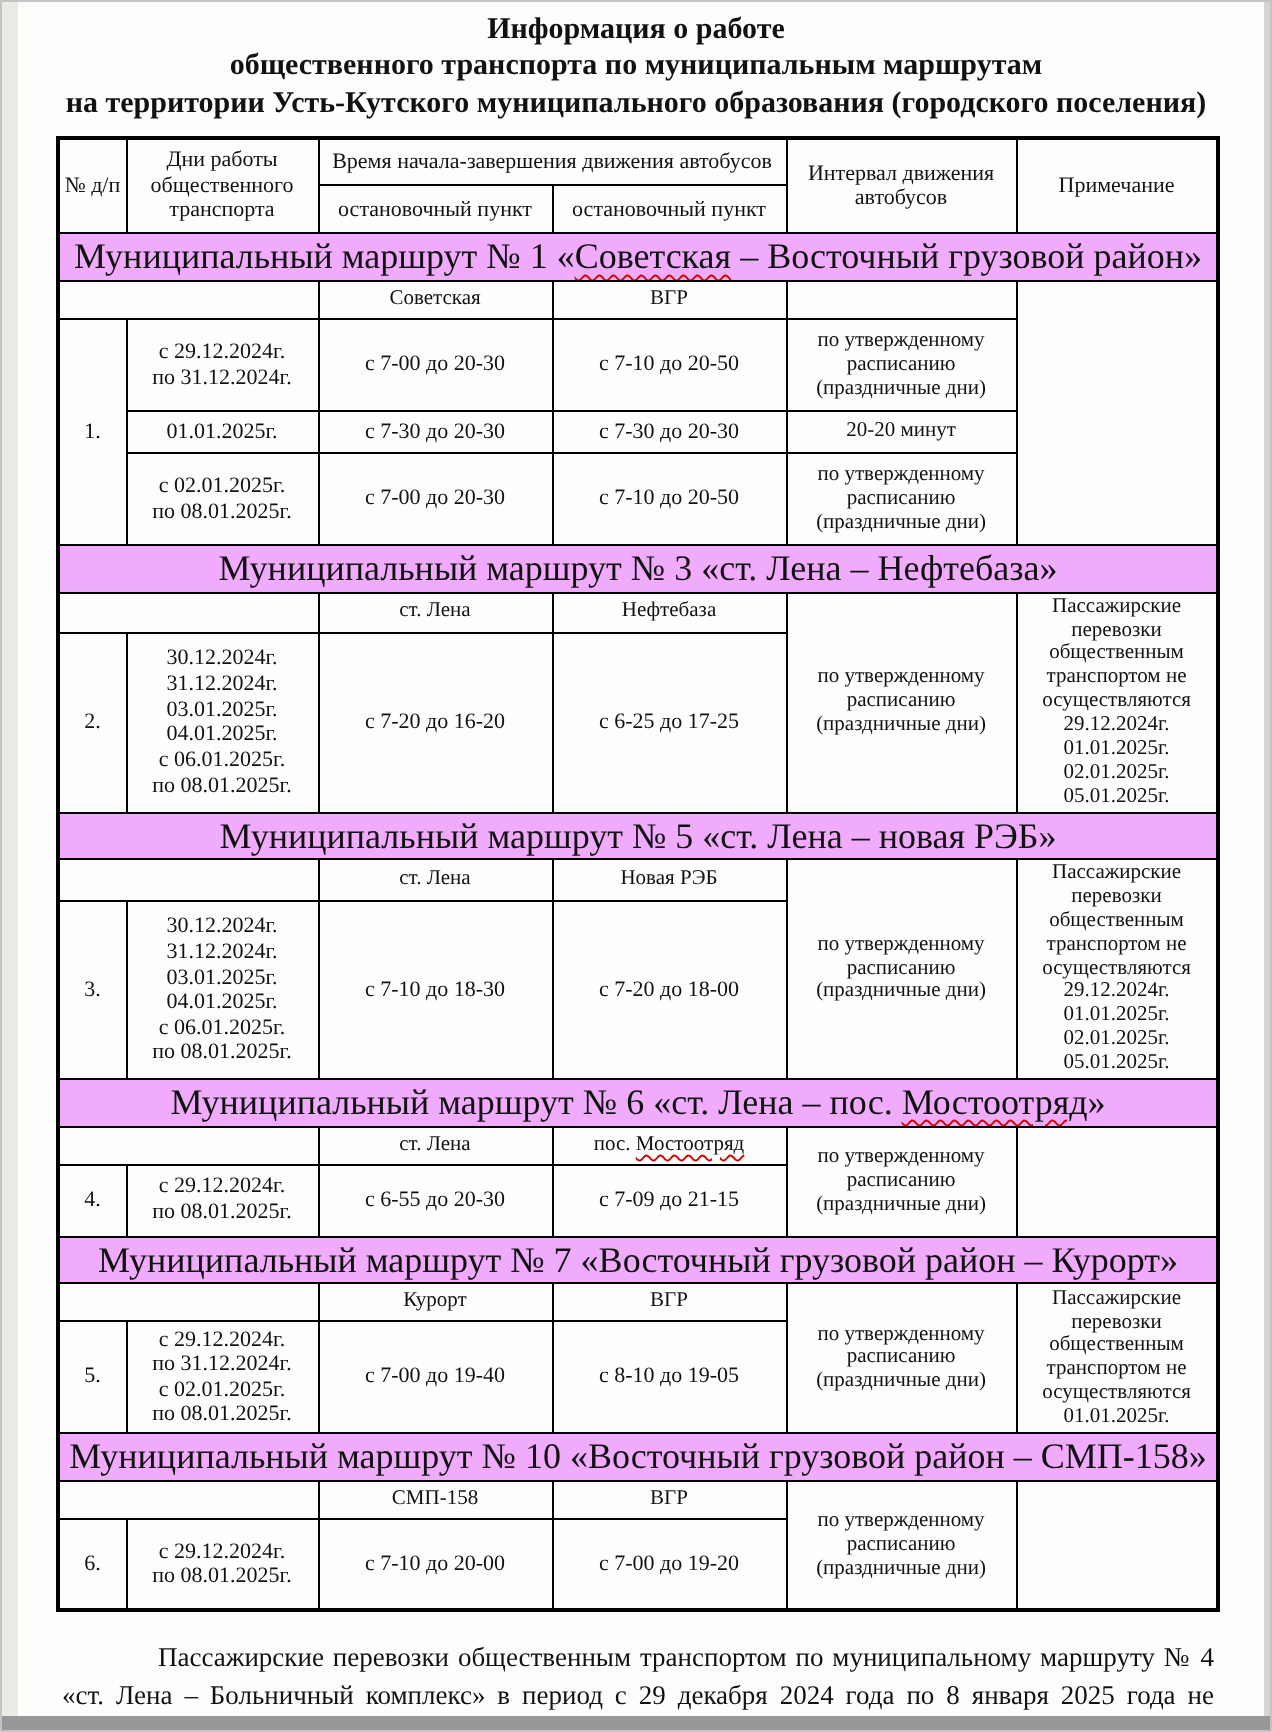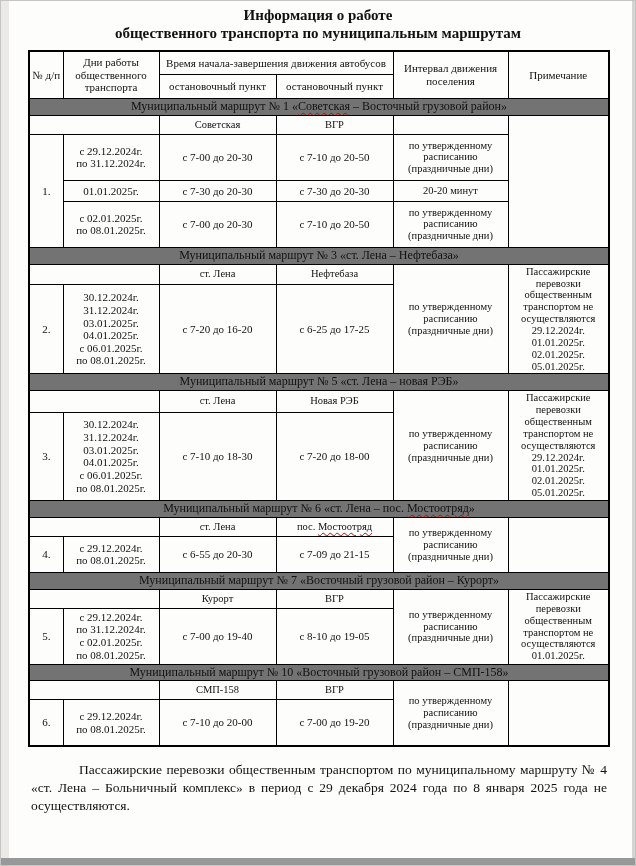--- a/index.html
+++ b/index.html
@@ -43,23 +43,23 @@
     padding:1px 2px;
     text-align:center;
     vertical-align:middle;
     font-weight:normal;
     overflow:hidden;
     box-sizing:border-box;
   }
   table.sched{border:2px solid #000;}
   th.hdr{font-size:11px;}
   .yellow{
-    background:#737373;
+    background:#f0abfc;
     font-weight:bold;
-    font-size:12px;
+    font-size:18px;
     height:15px;
   }
   .stoprow td{height:19px;font-size:10.5px;}
   .preline{white-space:pre-line;}
   .small{font-size:10.5px;line-height:1.13;}
   .wavy{
     text-decoration-line:underline;
     text-decoration-style:wavy;
     text-decoration-color:#d40000;
     text-decoration-thickness:1px;
@@ -78,38 +78,39 @@
 <body>
 
 <div class="page">
   <div class="edge-left"></div>
   <div class="edge-right"></div>
   <div class="edge-bottom"></div>
 
   <div class="doc-title">
     <div>Информация о работе</div>
     <div>общественного транспорта по муниципальным маршрутам</div>
+    <div>на территории Усть-Кутского муниципального образования (городского поселения)</div>
   </div>
 
   <table class="sched">
     <colgroup>
       <col style="width:34px">
         <col style="width:96px">
         <col style="width:117px">
       <col style="width:117px">
         <col style="width:115px">
         <col style="width:101px">
     </colgroup>
 
     <tbody>
         <tr>
       <th class="hdr" rowspan="2">№ д/п</th>
       <th class="hdr" rowspan="2">Дни работы общественного транспорта</th>
       <th class="hdr" colspan="2" style="height:24px">Время начала-завершения движения автобусов</th>
-      <th class="hdr" rowspan="2">Интервал движения поселения</th>
+      <th class="hdr" rowspan="2">Интервал движения автобусов</th>
       <th class="hdr" rowspan="2">Примечание</th>
     </tr>
     <tr>
       <th class="hdr" style="height:24px">остановочный пункт</th>
       <th class="hdr">остановочный пункт</th>
     </tr>
 
     <tr>
       <td class="yellow" colspan="6"><span>Муниципальный маршрут № 1 «</span><span class="wavy">Советская</span><span> – Восточный грузовой район»</span></td>
     </tr>

